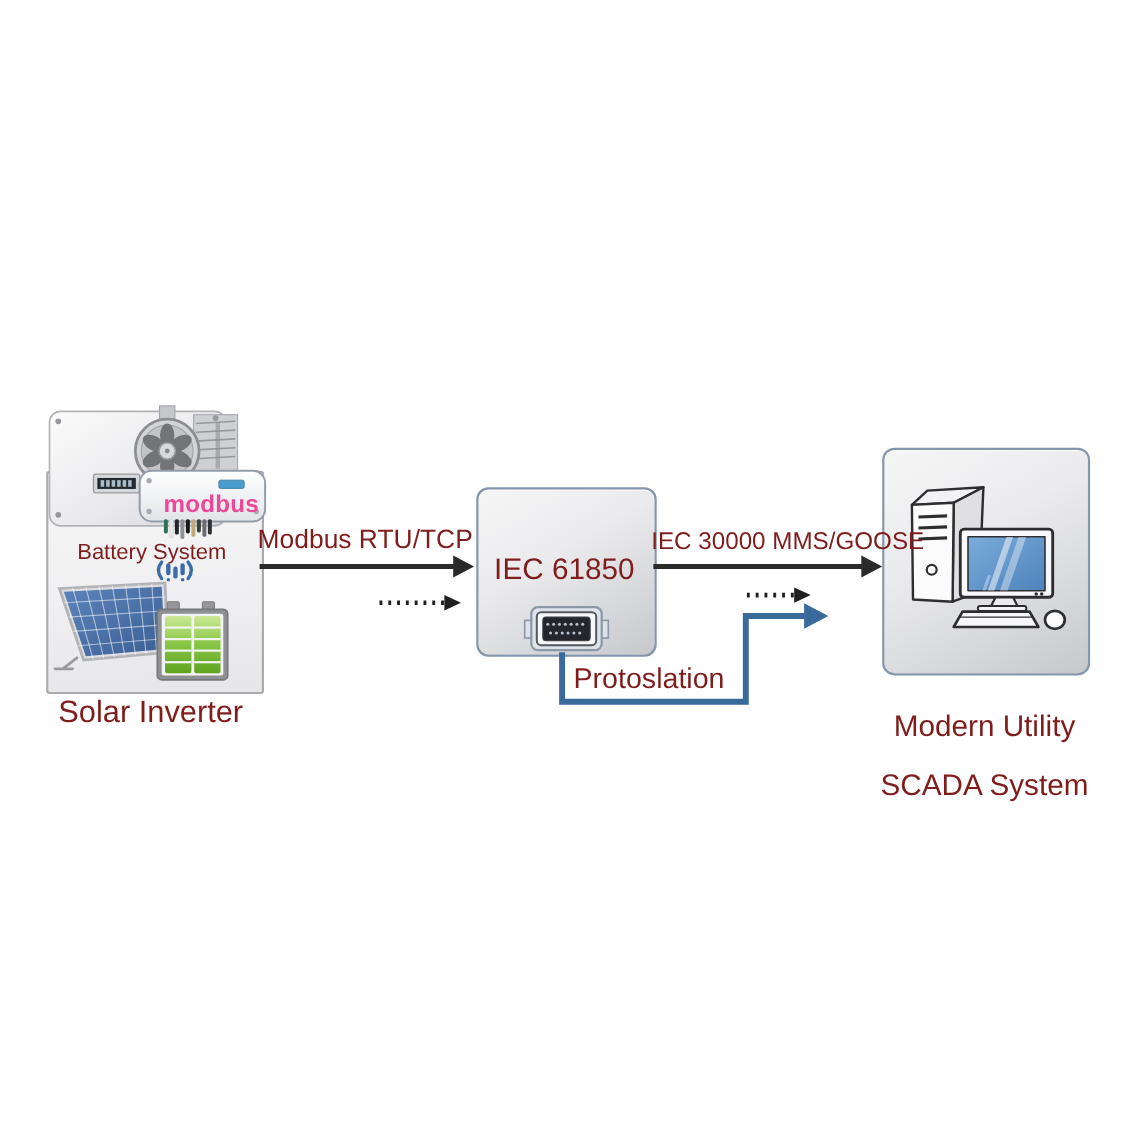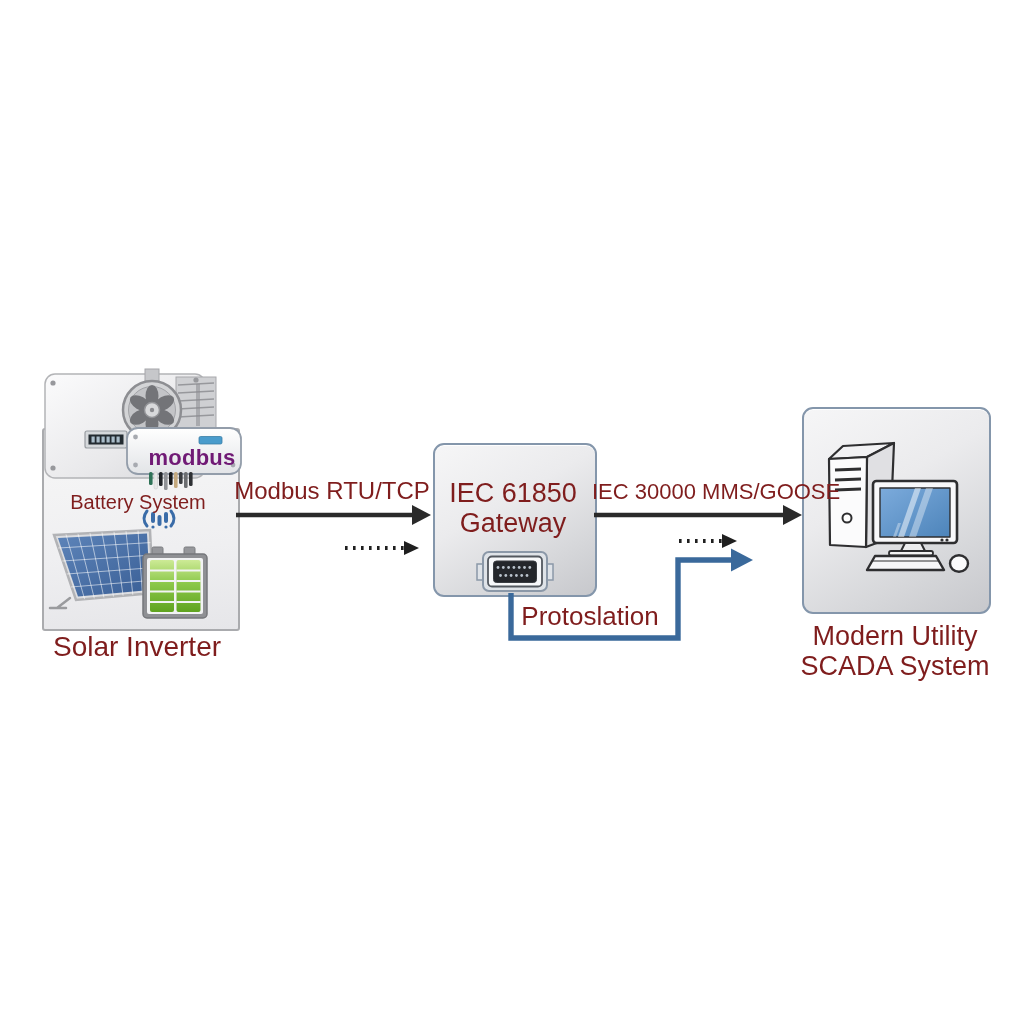--- a/index.html
+++ b/index.html
@@ -13,21 +13,21 @@
     position:absolute;border:2.5px solid #8496ab;border-radius:11px;
     background:linear-gradient(150deg,#f6f6f7 0%,#ebebed 40%,#d6d7da 75%,#c7c8cc 100%);
     box-shadow:inset 0 1px 0 rgba(255,255,255,.9);
   }
   
   .solarbox{
     position:absolute;border:2px solid #aaabae;border-radius:3px;
     background:linear-gradient(175deg,#f7f7f7 0%,#efeff1 60%,#e6e6e9 100%);
   }
   .lbl{position:absolute;text-align:center;color:#7f1d1d;white-space:nowrap;}
-  .lbl span{display:block;}
+  .lbl span{display:block;margin-top:24px;}
   svg{display:block;}
 </style>
 </head>
 <body>
 
 <div class="canvas">
 
   <div class="solarbox" style="left:42px;top:428px;width:194px;height:199px;"></div>
   <div class="node" style="left:433px;top:443px;width:160px;height:150px;"></div>
   <div class="node" style="left:802px;top:407px;width:185px;height:203px;"></div>
@@ -246,31 +246,30 @@
       <line x1="679" y1="541" x2="722" y2="541" stroke="#1f1f1f" stroke-width="4.2" stroke-dasharray="2.6 5.4"></line>
       <polygon points="722,534 737,541 722,548" fill="#1f1f1f"></polygon>
     </g>
 
     <g>
       <path d="M511,593 L511,638 L678,638 L678,560 L733,560" fill="none" stroke="#3a699b" stroke-width="5.4" stroke-linejoin="miter"></path>
       <polygon points="731,548.5 753,560 731,571.5" fill="#3a699b"></polygon>
     </g>
   </svg>
 
-  <div class="lbl" style="left:142px;top:445px;width:100px;font-size:22px;font-weight:bold;color:#701a75;letter-spacing:0.2px;">modbus</div>
+  <div class="lbl" style="left:142px;top:445px;width:100px;font-size:22px;font-weight:bold;color:#ec4899;letter-spacing:0.2px;">modbus</div>
 
   <div class="lbl" style="left:48px;top:491px;width:180px;font-size:20px;">Battery System</div>
 
   <div class="lbl" style="left:227px;top:477px;width:210px;font-size:24px;">Modbus RTU/TCP</div>
 
   <div class="lbl" style="left:37px;top:631px;width:200px;font-size:28px;">Solar Inverter</div>
 
   <div class="lbl" style="left:433px;top:478px;width:160px;font-size:27px;line-height:30px;">
     <span>IEC 61850</span>
-    <span>Gateway</span>
   </div>
 
   <div class="lbl" style="left:592px;top:479px;width:214px;font-size:22px;">IEC 30000 MMS/GOOSE</div>
 
   <div class="lbl" style="left:490px;top:601px;width:200px;font-size:26px;">Protoslation</div>
 
   <div class="lbl" style="left:792px;top:621px;width:206px;font-size:27px;line-height:30px;">
     <span>Modern Utility</span>
     <span>SCADA System</span>
   </div>

